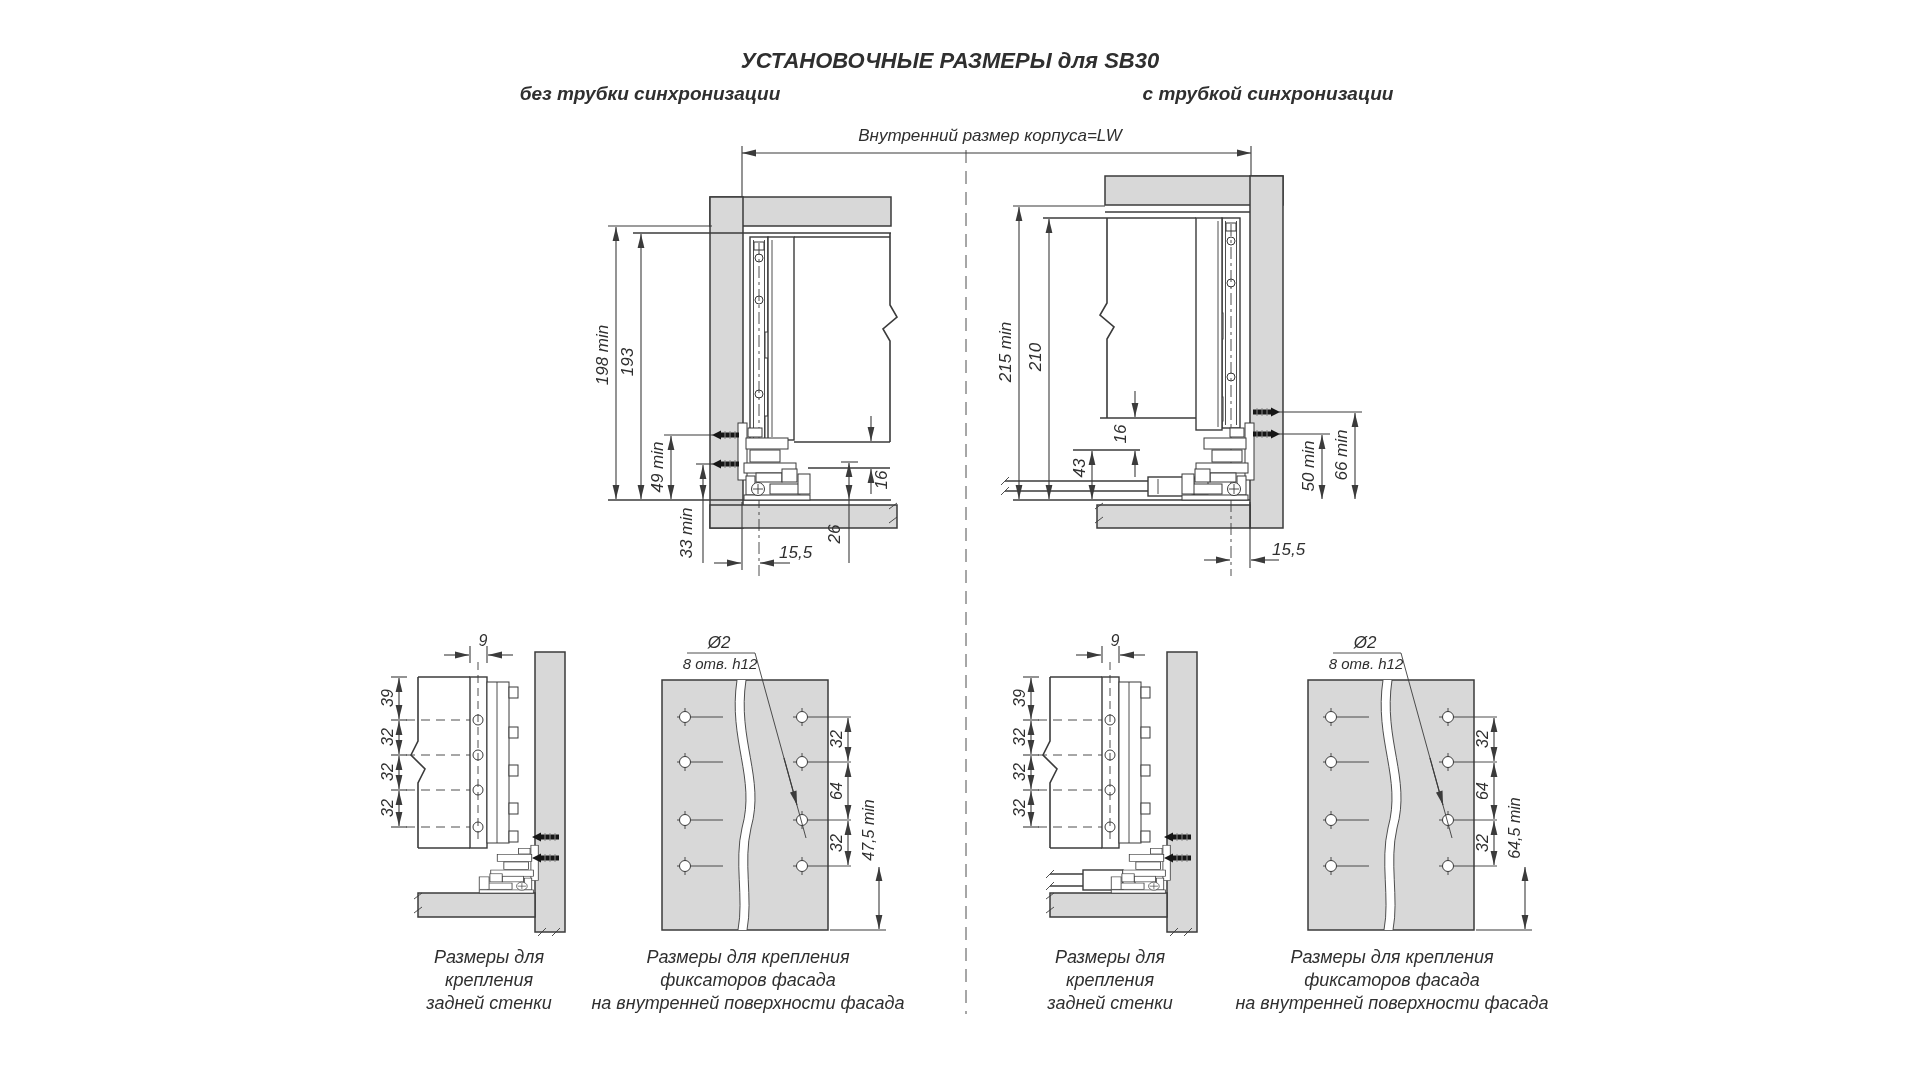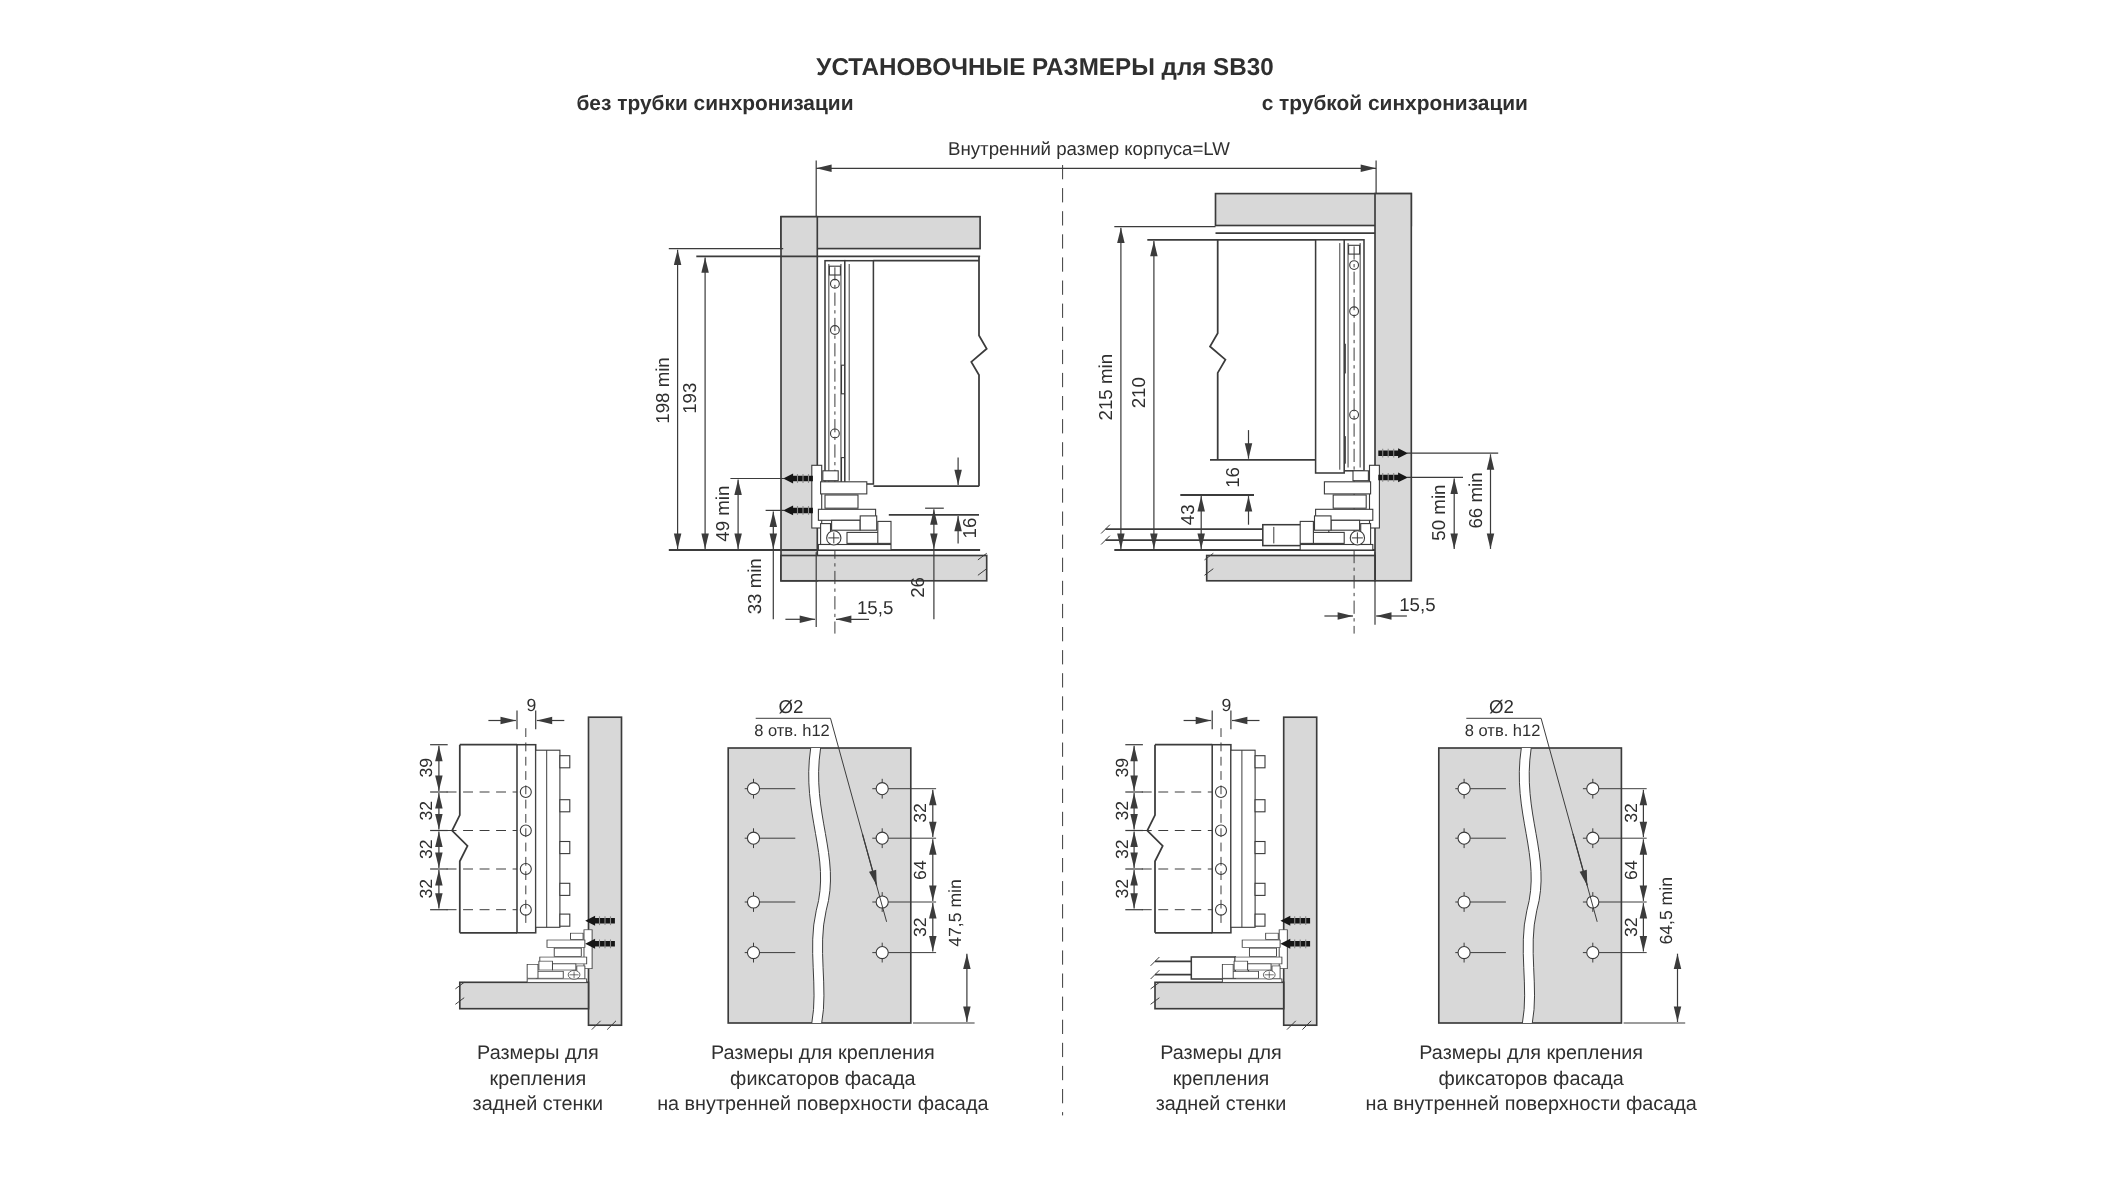--- a/index.html
+++ b/index.html
@@ -1,16 +1,16 @@
 <!DOCTYPE html>
 <html><head>
 <meta charset="utf-8">
 <style>
   html,body{margin:0;padding:0;background:#fff;}
-  .page{width:1924px;height:1082px;position:relative;background:#fff;overflow:hidden;}
+  .page{width:1924px;height:1082px;position:relative;background:#fff;overflow:hidden;font-style:italic;}
   svg{display:block;}
   text{font-family:"Liberation Sans","DejaVu Sans",sans-serif;fill:#2f2f2f;}
   .ttl{font-size:22px;font-weight:bold;}
   .hd{font-size:19px;font-weight:bold;}
   .cap{font-size:18px;}
   .t17{font-size:17px;}
   .t16{font-size:16px;}
   .t15{font-size:15px;}
   .mid{text-anchor:middle;}
   .ln{stroke:#3b3b3b;fill:none;stroke-width:1.6;}

